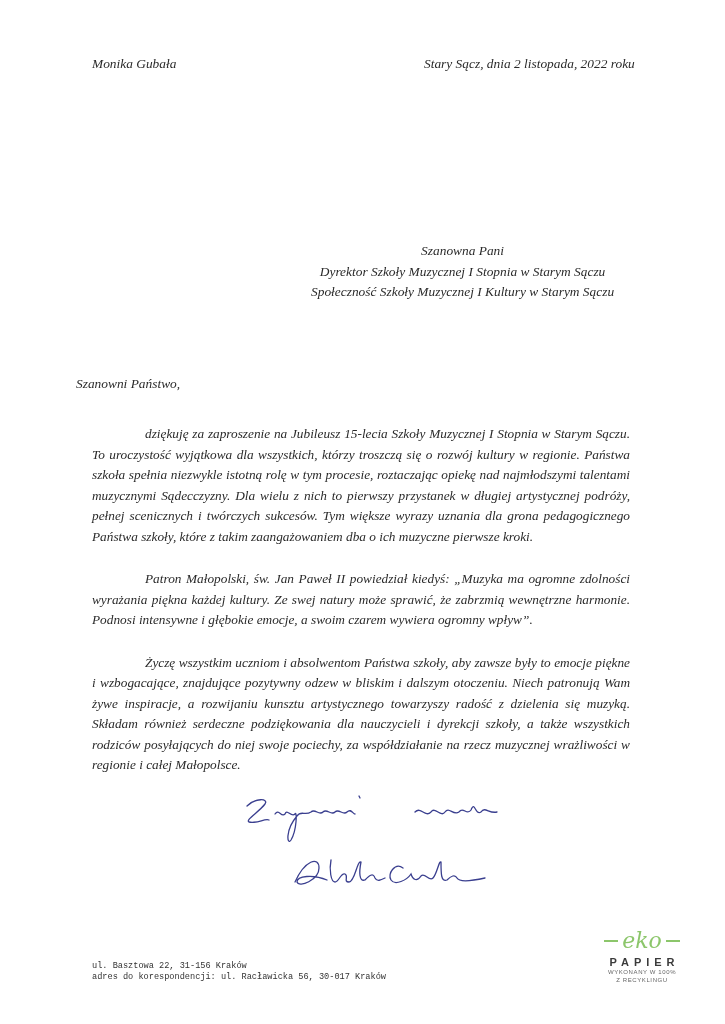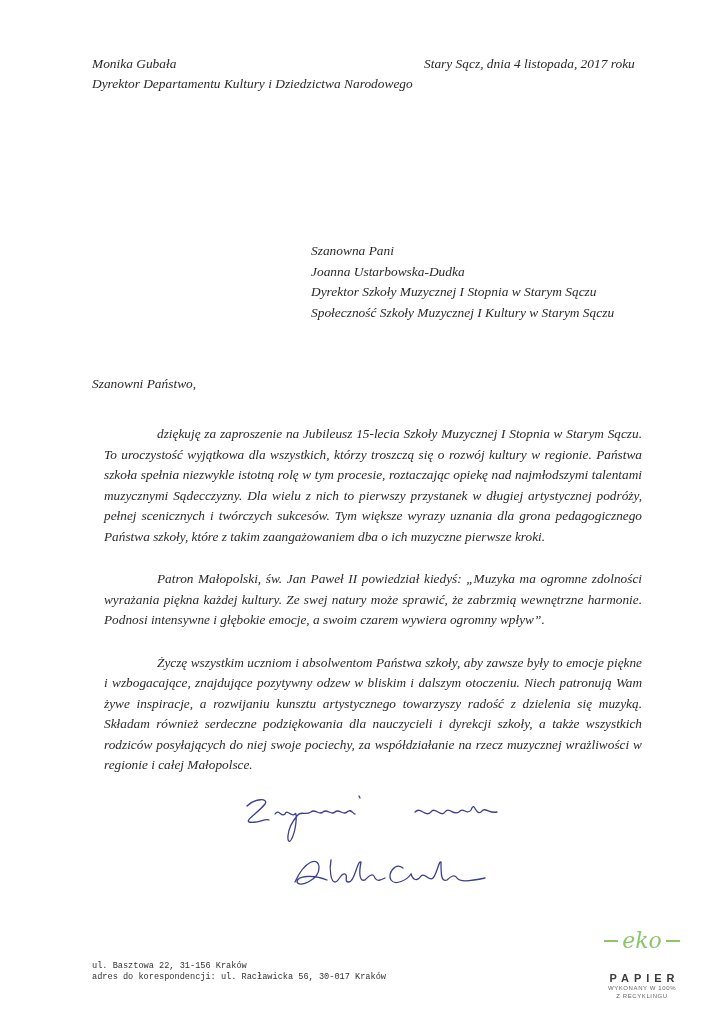--- a/index.html
+++ b/index.html
@@ -1,46 +1,44 @@
 <!DOCTYPE html>
 <html><head>
 <meta charset="utf-8">
 <style>
   html, body { margin: 0; padding: 0; background: #ffffff; }
   body { width: 725px; height: 1024px; position: relative; overflow: hidden;
          font-family: "DejaVu Serif", "Liberation Serif", serif; color: #2a2a2a; }
-  .it { font-style: italic; font-family: "Liberation Serif", "DejaVu Serif", serif; }
+  .it { font-style: italic; font-family: "Liberation Serif", "DejaVu Serif", serif; text-align: center; }
   .sender { position: absolute; left: 92px; top: 54px; font-size: 13.4px; line-height: 20px; }
   .place-date { position: absolute; left: 424px; top: 54px; font-size: 13.4px; line-height: 20px; }
   .recipient { position: absolute; left: 311px; top: 204px; font-size: 13.4px; line-height: 20.5px; margin-top: 37px; }
-  .greeting { position: absolute; left: 92px; top: 376px; font-size: 13.4px; }
-  .body { position: absolute; left: 92px; top: 424px; width: 538px; font-size: 13.3px; line-height: 20.5px; text-align: justify; margin-left: 12px; }
+  .greeting { position: absolute; left: 76px; top: 376px; font-size: 13.4px; }
+  .body { position: absolute; left: 92px; top: 424px; width: 538px; font-size: 13.3px; line-height: 20.5px; text-align: justify; }
   .body p { margin: 0 0 22px 0; text-indent: 53px; }
   .sig { position: absolute; left: 235px; top: 790px; width: 320px; height: 110px; }
   .footer { position: absolute; left: 92px; top: 961px; font-family: Liberation Mono, monospace; font-size: 8.6px; line-height: 11px; color: #333; }
   .eko { position: absolute; left: 588px; top: 926px; width: 108px; text-align: center; font-family: "Liberation Sans", "DejaVu Sans", sans-serif; }
   .eko-mark { display: flex; align-items: center; justify-content: center; gap: 4px; height: 30px; }
   .eko-line { width: 14px; height: 1.5px; background: #8cc66b; }
   .eko-word { font-family: "DejaVu Serif", serif; font-style: italic; font-size: 22px; color: #8cc66b; line-height: 26px; }
-  .eko-papier { font-size: 11px; letter-spacing: 5px; color: #3b3b3b; font-weight: bold; margin-top: 16px; padding-left: 5px; }
+  .eko-papier { font-size: 11px; letter-spacing: 5px; color: #3b3b3b; font-weight: bold; margin-top: 0; padding-left: 5px; }
   .eko-sub { font-size: 6px; color: #666; letter-spacing: 0.6px; line-height: 8px; }
 </style>
 </head>
 <body>
 
 <div class="sender it">
   <div>Monika Gubała</div>
-  <div>Dyrektor Departamentu Kultury i Dziedzictwa Narodowego</div>
 </div>
 
-<div class="place-date it">Stary Sącz, dnia 4 listopada, 2017 roku</div>
+<div class="place-date it">Stary Sącz, dnia 2 listopada, 2022 roku</div>
 
 <div class="recipient it">
   <div>Szanowna Pani</div>
-  <div>Joanna Ustarbowska-Dudka</div>
   <div>Dyrektor Szkoły Muzycznej I Stopnia w Starym Sączu</div>
   <div>Społeczność Szkoły Muzycznej I Kultury w Starym Sączu</div>
 </div>
 
 <div class="greeting it">Szanowni Państwo,</div>
 
 <div class="body it">
   <p>dziękuję za zaproszenie na Jubileusz 15-lecia Szkoły Muzycznej I Stopnia w Starym Sączu. To uroczystość wyjątkowa dla wszystkich, którzy troszczą się o rozwój kultury w regionie. Państwa szkoła spełnia niezwykle istotną rolę w tym procesie, roztaczając opiekę nad najmłodszymi talentami muzycznymi Sądecczyzny. Dla wielu z nich to pierwszy przystanek w długiej artystycznej podróży, pełnej scenicznych i twórczych sukcesów. Tym większe wyrazy uznania dla grona pedagogicznego Państwa szkoły, które z takim zaangażowaniem dba o ich muzyczne pierwsze kroki.</p>
   <p>Patron Małopolski, św. Jan Paweł II powiedział kiedyś: „Muzyka ma ogromne zdolności wyrażania piękna każdej kultury. Ze swej natury może sprawić, że zabrzmią wewnętrzne harmonie. Podnosi intensywne i głębokie emocje, a swoim czarem wywiera ogromny wpływ”.</p>
   <p>Życzę wszystkim uczniom i absolwentom Państwa szkoły, aby zawsze były to emocje piękne i wzbogacające, znajdujące pozytywny odzew w bliskim i dalszym otoczeniu. Niech patronują Wam żywe inspiracje, a rozwijaniu kunsztu artystycznego towarzyszy radość z dzielenia się muzyką. Składam również serdeczne podziękowania dla nauczycieli i dyrekcji szkoły, a także wszystkich rodziców posyłających do niej swoje pociechy, za współdziałanie na rzecz muzycznej wrażliwości w regionie i całej Małopolsce.</p>

